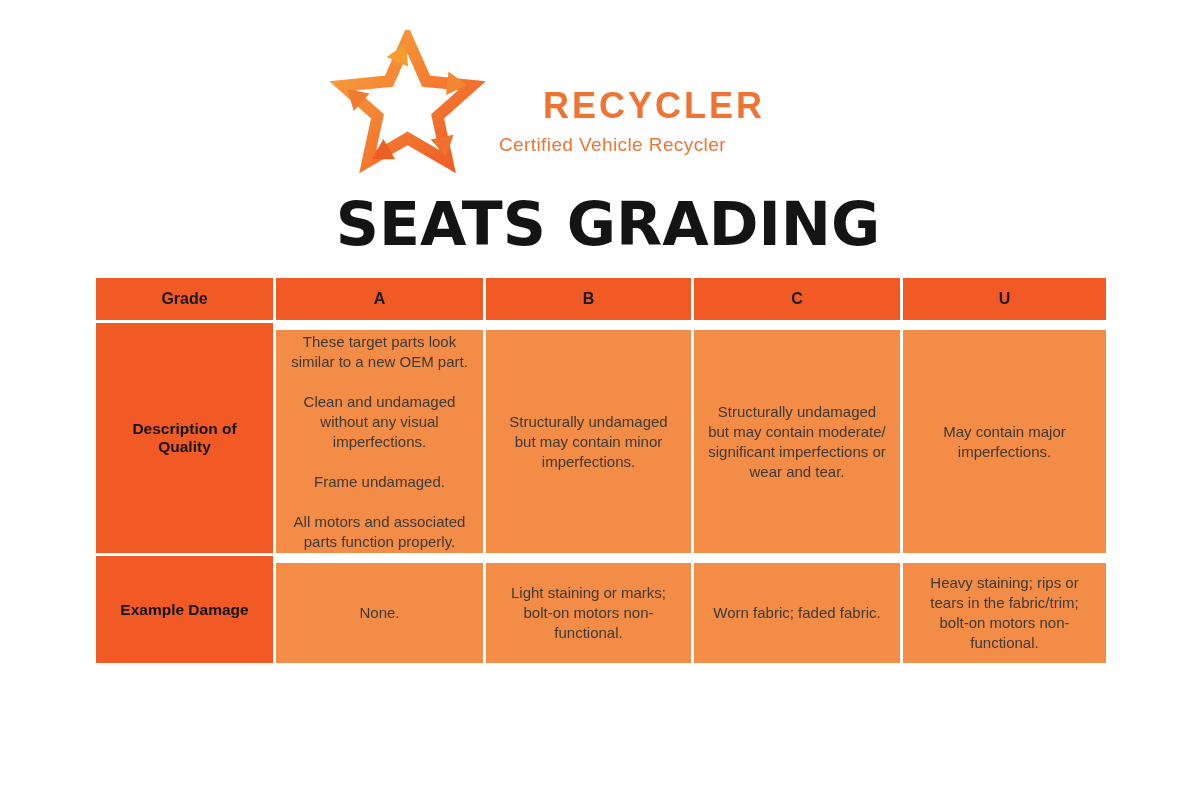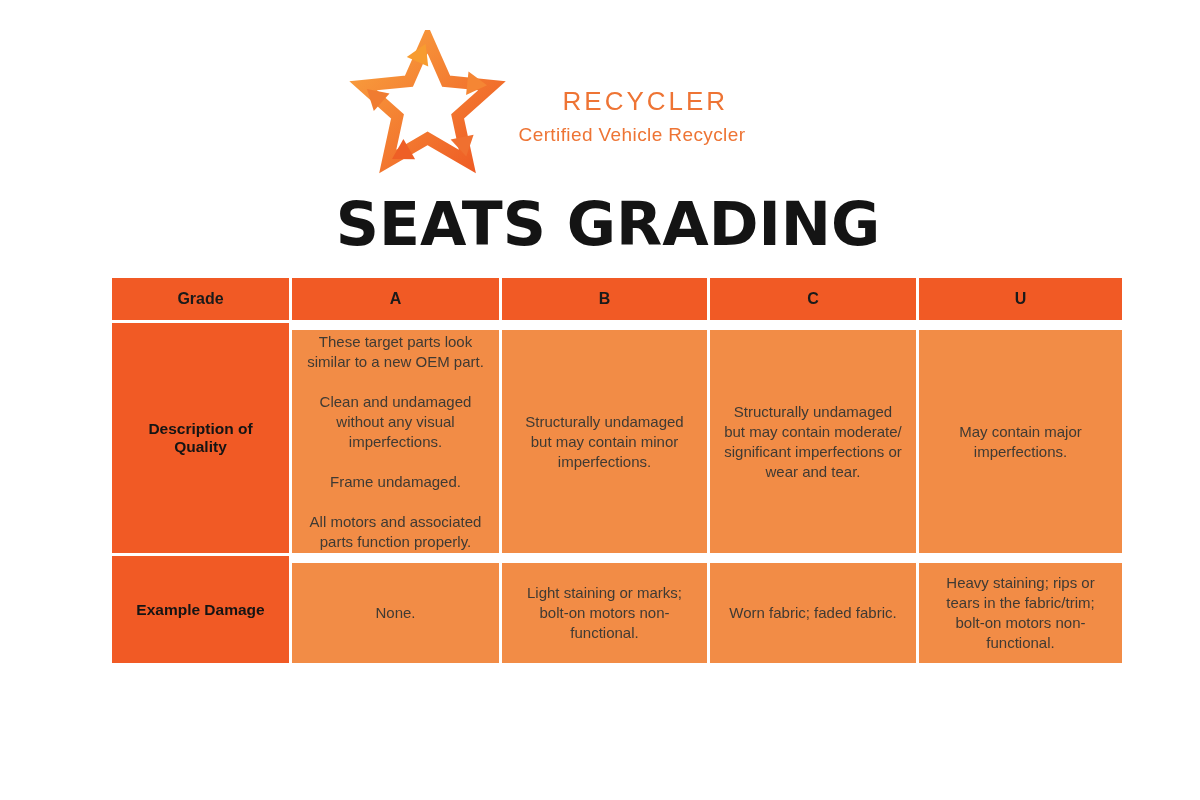--- a/index.html
+++ b/index.html
@@ -20,39 +20,39 @@
   }
   
   .logo{
     position:absolute;top:30px;left:0;width:100%;
     display:flex;justify-content:center;align-items:flex-start;
     transform:translateX(-53px);
   }
   .star{width:158px;height:148px;flex:0 0 auto;}
   .logo-text{margin-left:12px;padding-top:58px;}
   .logo-name{
-    font-size:26px;font-weight:normal;letter-spacing:3px;
+    font-size:36px;font-weight:bold;letter-spacing:3px;
     line-height:1;color:var(--logo-orange);margin-left:44px;
   }
   .logo-tagline{
     font-size:19px;font-weight:normal;letter-spacing:0.4px;
     margin-top:10px;color:var(--logo-orange);
   }
   
   .title{
     position:absolute;top:194px;left:8px;width:100%;
     margin:0;text-align:center;
     font-family:"DejaVu Sans",sans-serif;
     font-weight:bold;font-size:60px;line-height:1;
     color:var(--heading-black);
     letter-spacing:0px;
   }
   
   .gtable{
-    position:absolute;left:112px;top:278px;width:1010px;
+    position:absolute;left:96px;top:278px;width:1010px;
     display:grid;
     grid-template-columns:177px 207px 205px 206px 203px;
     grid-template-rows:42px 230px 107px;
     gap:3px;
   }
   .gtable > div{
     display:flex;align-items:center;justify-content:center;
     text-align:center;
   }
   .hcell{

